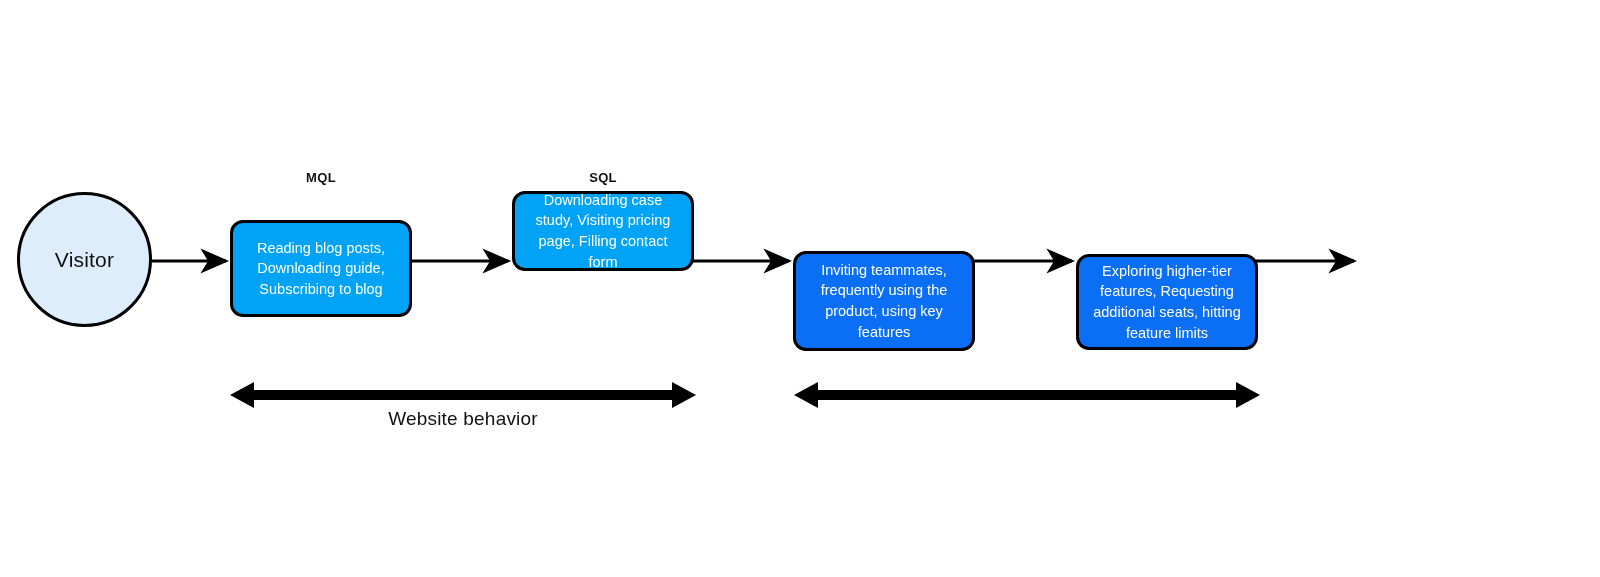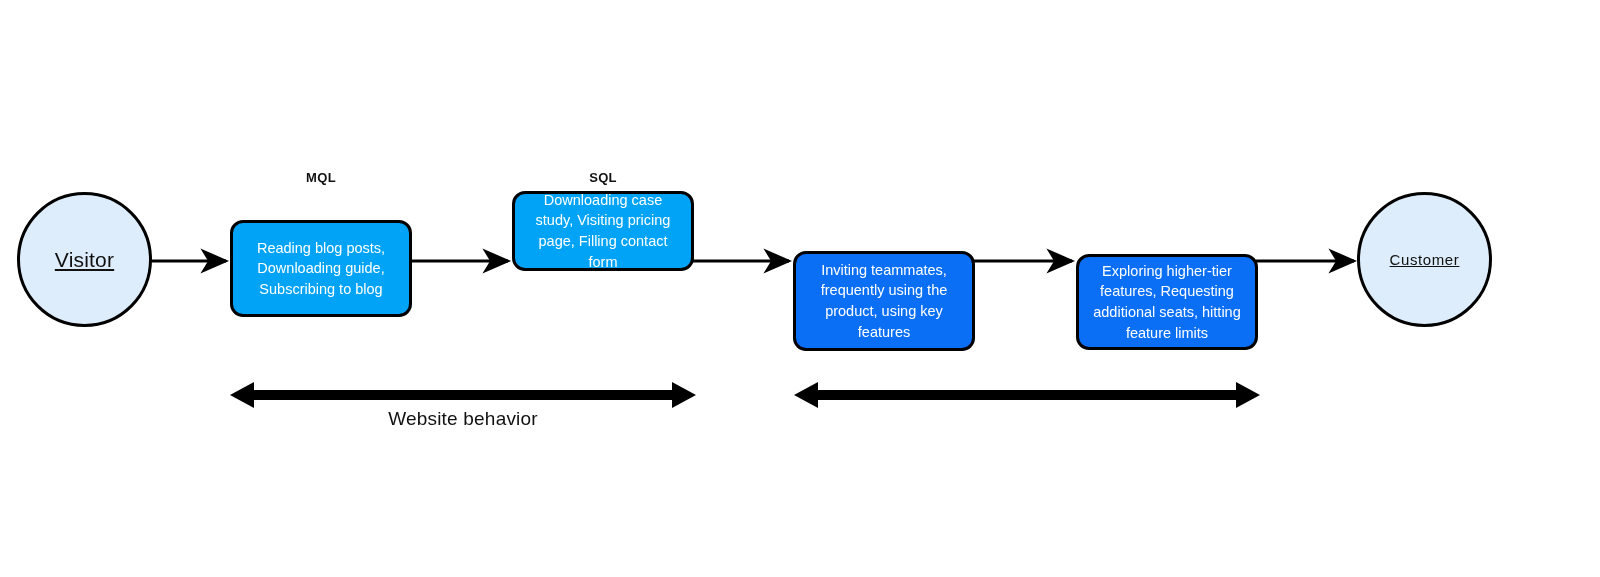--- a/index.html
+++ b/index.html
@@ -22,21 +22,20 @@
     position: absolute;
     border-radius: 50%;
     background: #deedfb;
     border: 3px solid #000000;
     box-sizing: border-box;
     display: flex;
     align-items: center;
     justify-content: center;
     text-align: center;
     color: #111111;
-    text-decoration: underline;
   }
   #visitor-circle {
     left: 17px;
     top: 192px;
     width: 135px;
     height: 135px;
     font-size: 21px;
     letter-spacing: 0.2px;
   }
   #customer-circle {
@@ -183,23 +182,20 @@
 
   <svg class="connector" id="conn-5" viewBox="0 0 106 28">
     <defs>
       <marker id="ah5" markerWidth="9" markerHeight="9" refX="8" refY="4.5" orient="auto">
         <path d="M0,0.6 L9,4.5 L0,8.4 L2.4,4.5 Z" fill="#000000"></path>
       </marker>
     </defs>
     <line x1="0" y1="14" x2="98" y2="14" stroke="#000000" stroke-width="3.2" marker-end="url(#ah5)"></line>
   </svg>
 
-  <div class="node-circle" id="customer-circle">
-    <span>Customer</span>
-  </div>
 
   <svg class="span-arrow" id="span-website" viewBox="0 0 470 40">
     <path d="M2,20 L26,7 L26,15 L444,15 L444,7 L468,20 L444,33 L444,25 L26,25 L26,33 Z" fill="#000000"></path>
   </svg>
   <div class="span-label" id="span-label-website">Website behavior</div>
 
   <svg class="span-arrow" id="span-inapp" viewBox="0 0 470 40">
     <path d="M2,20 L26,7 L26,15 L444,15 L444,7 L468,20 L444,33 L444,25 L26,25 L26,33 Z" fill="#000000"></path>
   </svg>
 

